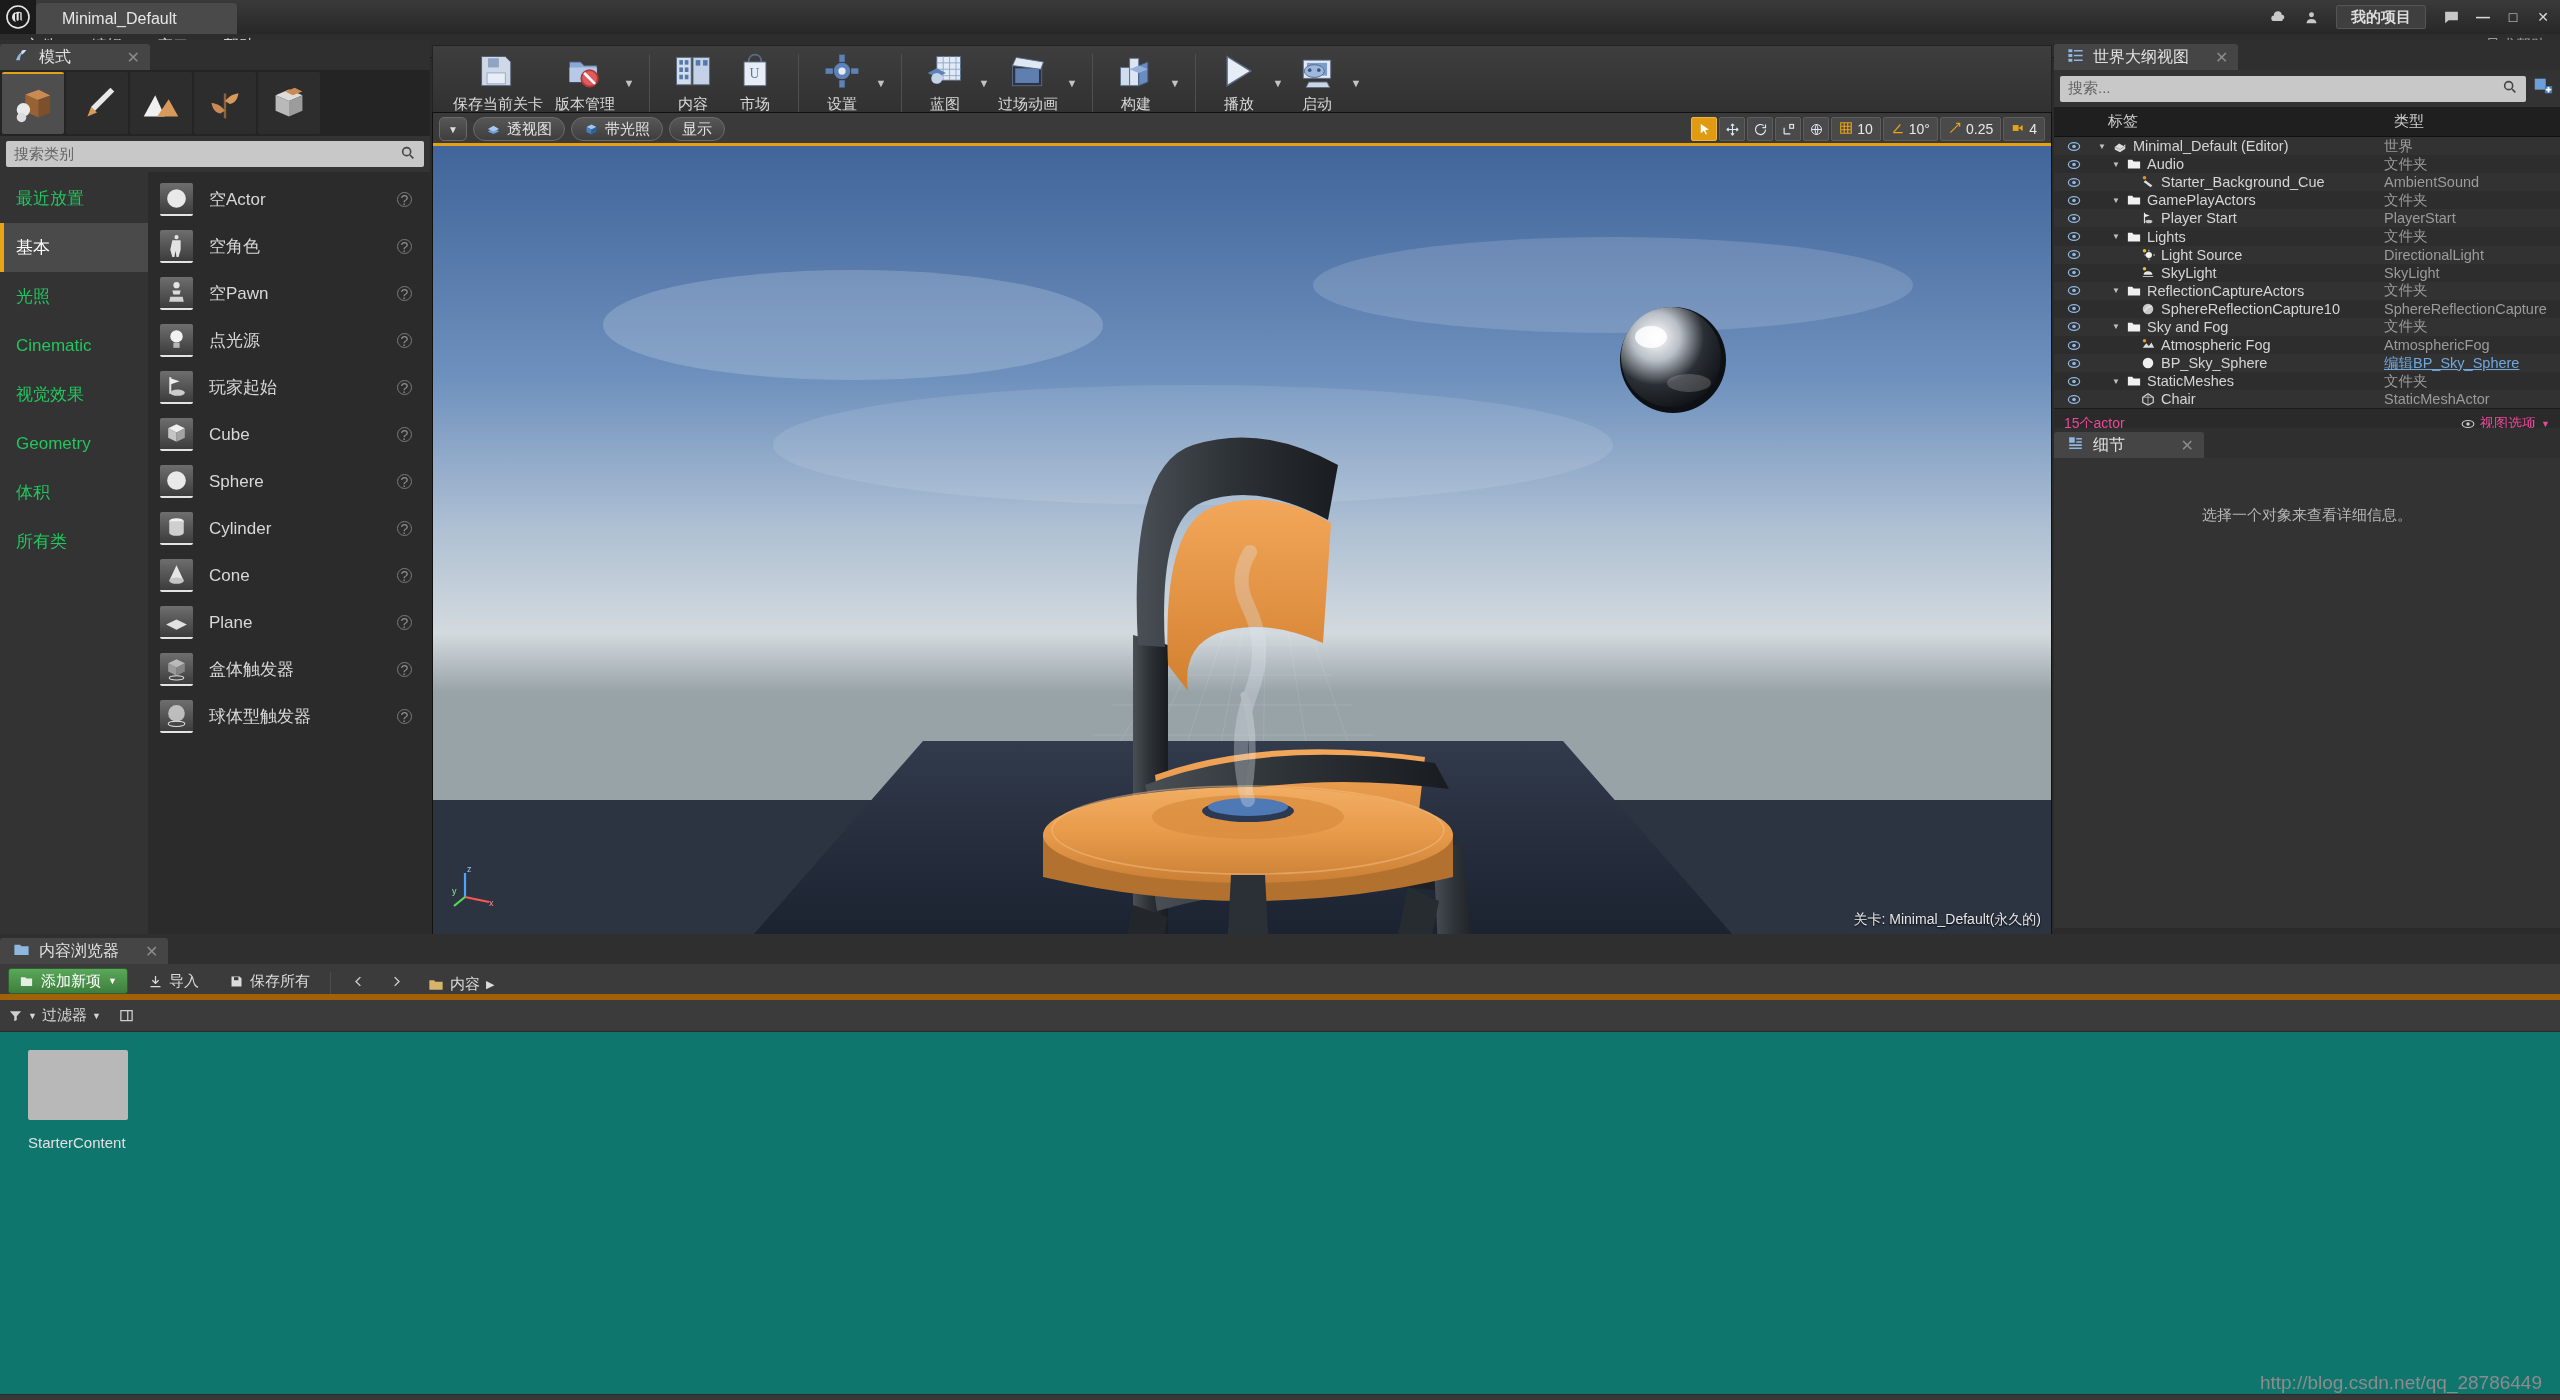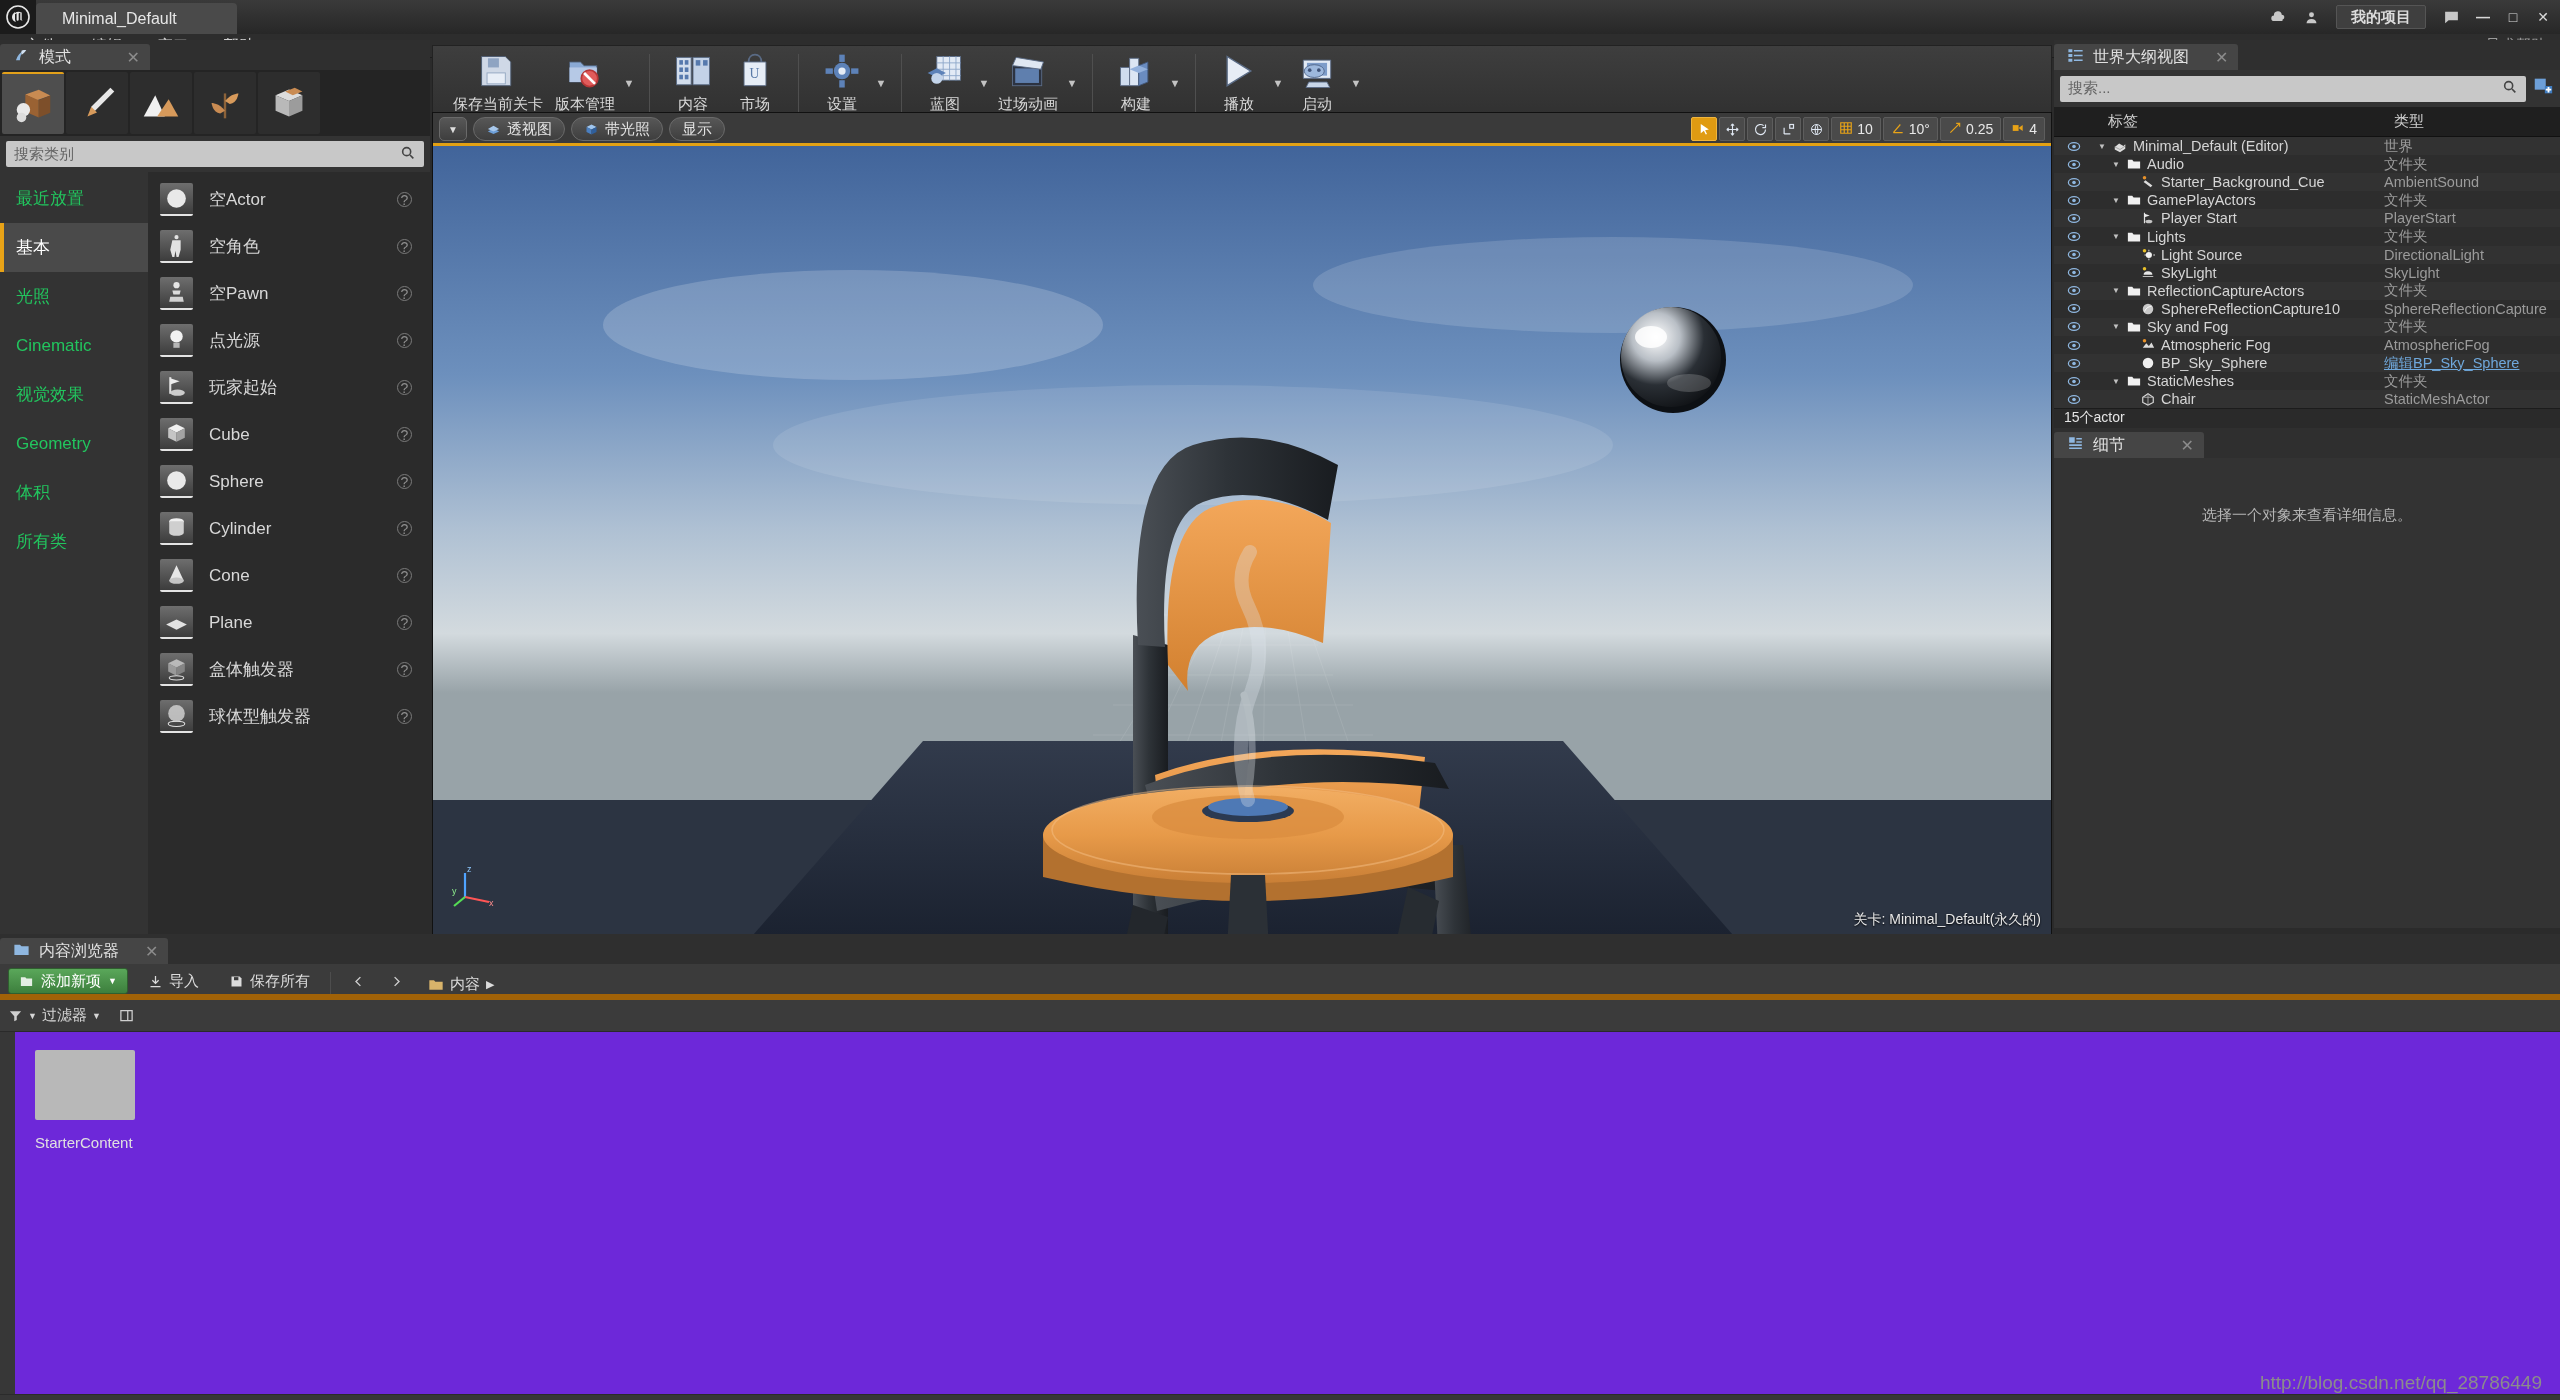--- a/index.html
+++ b/index.html
@@ -158,22 +158,22 @@
   .out-row:nth-child(odd){ background:#323232; }
   .out-row:nth-child(even){ background:#2d2d2d; }
   .eye { display:flex; align-items:center; justify-content:center; }
   .eye svg{ width:14px;height:11px; }
   .out-name { display:flex; align-items:center; gap:5px; color:#d5d5d5; white-space:nowrap; overflow:hidden;}
   .out-type { color:#9b9b9b; padding-left:4px; white-space:nowrap; overflow:hidden;}
   .out-type.link { color:#6fa8dc; text-decoration:underline; }
   .tri { width:9px; color:#c0c0c0; font-size:8px; }
   .oicon { width:16px; height:14px; display:flex;align-items:center;justify-content:center;}
   .oicon svg{ width:14px;height:14px; }
-  .out-footer { height:25px; background:#2a2a2a; display:flex; align-items:flex-start;
-                padding:0 10px; font-size:14px; color:#e5e5e5; border-top:1px solid #1c1c1c;flex-direction:column; }
+  .out-footer { height:25px; background:#2a2a2a; display:flex; align-items:flex-end;
+                padding:0 10px; font-size:14px; color:#ec4899; border-top:1px solid #1c1c1c; }
   .out-footer .right { margin-left:auto; display:flex; align-items:center; gap:5px; }
   .out-footer .right svg{width:14px;height:14px;}
 
   
   .details { position:absolute; left:2054px; top:428px; width:506px; height:500px; background:#333; }
   .det-empty { display:flex; align-items:flex-start; justify-content:center; padding-top:48px;
                font-size:15px; color:#b5b5b5; }
 
   
   .contentbrowser { position:absolute; left:0; top:934px; width:2560px; height:466px; background:#373737; }
@@ -190,21 +190,21 @@
   .cb-vsep { width:1px; height:22px; background:#4d4d4d; }
   .cb-nav { display:flex; align-items:center; gap:3px; color:#cfcfcf; }
   .cb-crumb { display:flex; align-items:center; gap:6px; font-size:15px; color:#dcdcdc; margin-left:4px;}
   .cb-filter-row { height:32px; background:#3b3b3b; display:flex; align-items:center; padding:0 8px; gap:8px;
                    border-bottom:1px solid #2a2a2a; }
   .cb-filter { display:flex; align-items:center; gap:5px; font-size:15px; color:#d6d6d6; }
   .cb-search { flex:1; display:flex; align-items:center; background:#c9c9c9; height:24px; border-radius:2px;
                padding:0 8px; color:#6a6a6a; font-size:14px; }
   .cb-search .sicon{ margin-left:auto; }
   .cb-search .sicon svg{width:15px;height:15px;}
-  .cb-body { height:362px; background:#6d28d9; padding:18px 20px;margin-left:15px; }
+  .cb-body { height:362px; background:#0f766e; padding:18px 28px; }
   .asset-tile { width:100px; }
   .asset-thumb { width:100px; height:70px; background:#b8b8b8; border-radius:2px; }
   .asset-name { margin-top:14px; font-size:15px; color:#e0e0e0; text-align:left; }
   .cb-status { height:34px; background:#373737; display:flex; align-items:center; padding:0 12px;
                font-size:15px; color:#cfcfcf; border-top:1px solid #2b2b2b; }
 
   .watermark { position:absolute; right:18px; bottom:6px; font-size:19px; color:#8c8c8c; }
 </style>
 </head>
 <body>

